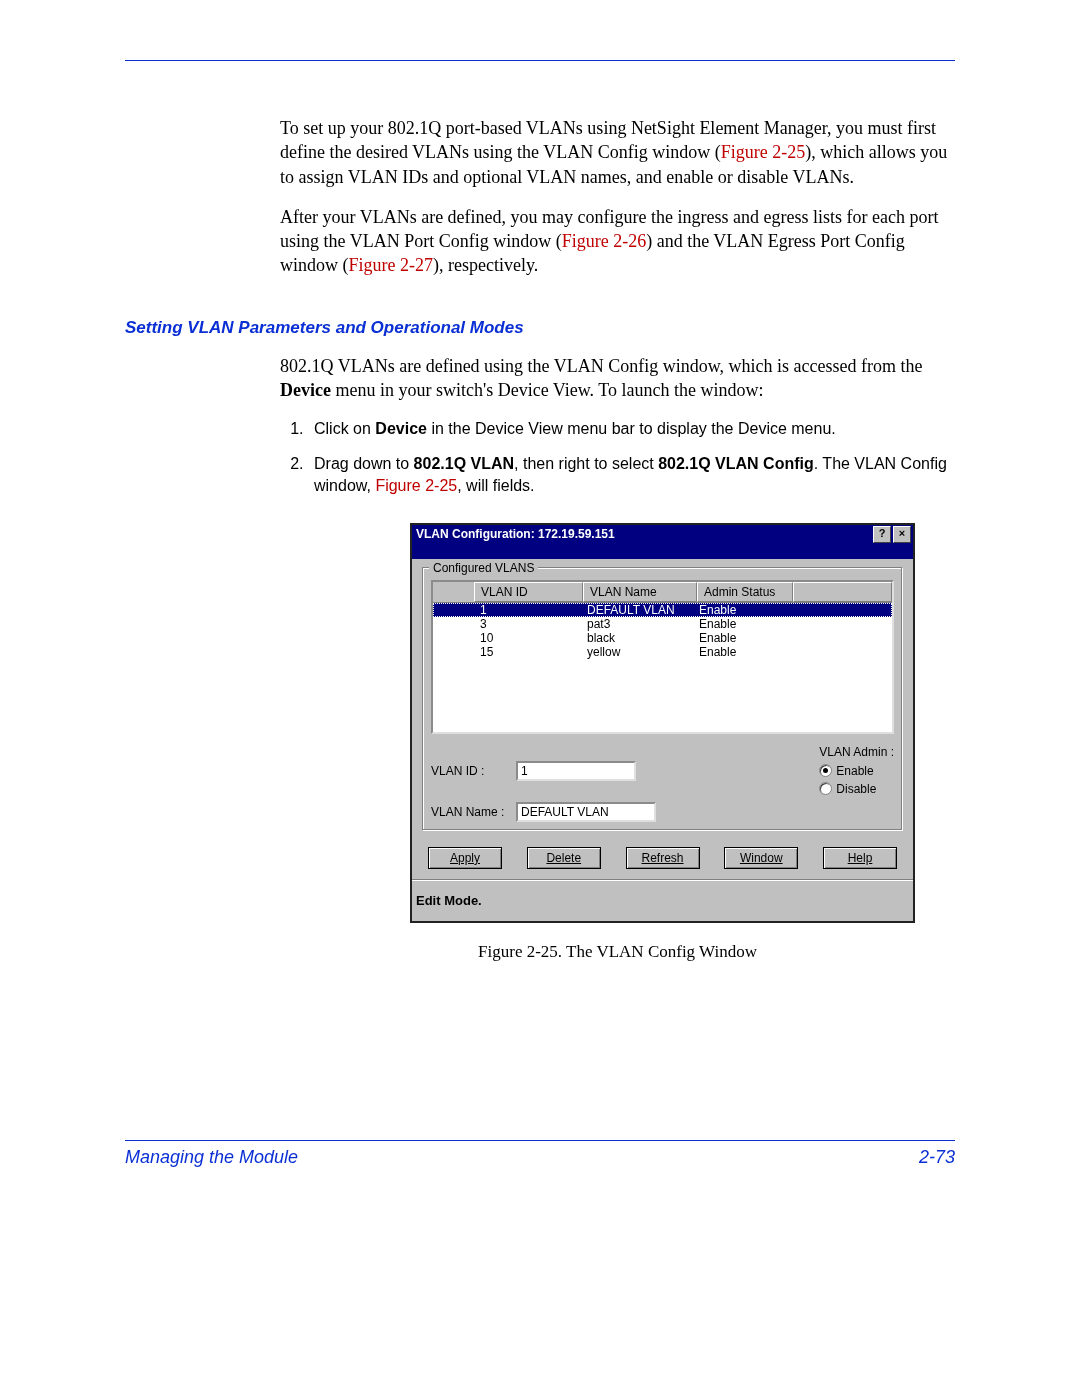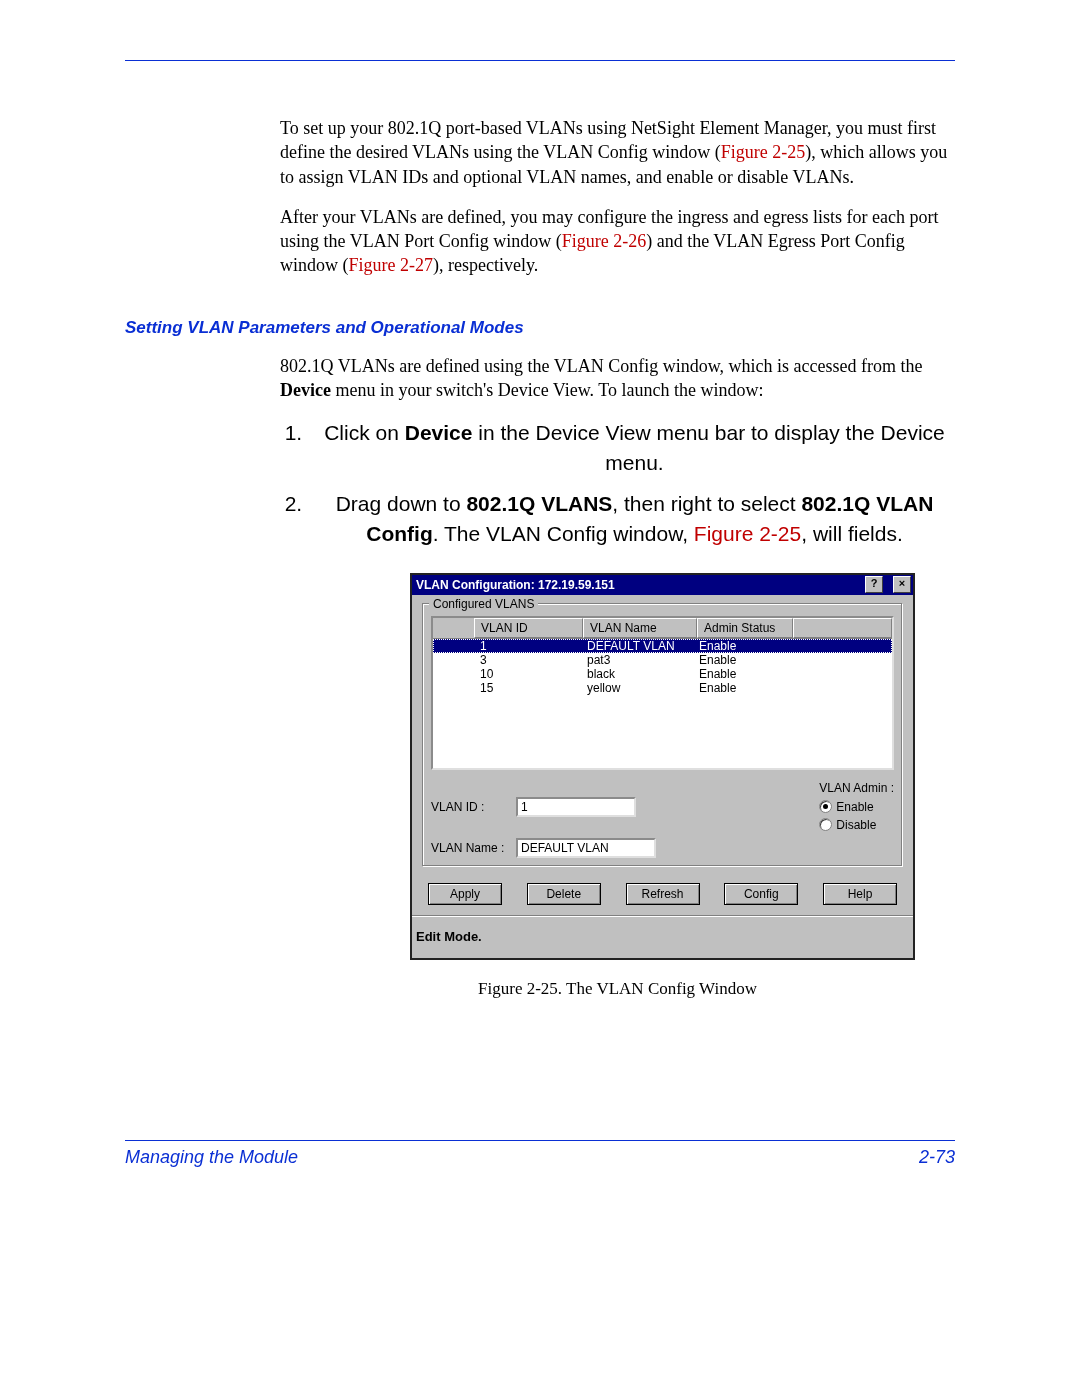--- a/index.html
+++ b/index.html
@@ -41,47 +41,45 @@
     color: #0a2fd4;
     font-family: Arial, Helvetica, sans-serif;
     font-weight: bold;
     font-size: 17px;
     margin: 40px 0 16px 0;
     font-style: italic;
   }
   .xref { color: #c00000; }
   .num-list {
     font-family: Arial, Helvetica, sans-serif;
-    font-size: 21px;
+    font-size: 16px;
     line-height: 1.4;
     padding-left: 28px;
     margin: 12px 0 25px 0;
-    text-align: center;
   }
   .num-list li { margin-bottom: 12px; padding-left: 6px; }
 
   
   .dialog-wrap { margin-left: 130px; width: 505px; }
   .dialog {
     border: 2px solid #222;
     background: #c0c0c0;
     font-family: "MS Sans Serif", Tahoma, Arial, sans-serif;
     font-size: 12px;
     color: #000;
   }
   .titlebar {
     background: #000080;
     color: #fff;
     display: flex;
     align-items: center;
     height: 20px;
-    padding: 0 2px 0 4px;
+    padding: 0 2px 14px 4px;
     font-weight: bold;
     font-size: 12px;
-    gap: 8px;
   }
   .titlebar .title { flex: 1; }
   .titlebar .sysbtn {
     width: 16px; height: 15px;
     background: #c0c0c0;
     color: #000;
     border: 1px solid #fff;
     border-right-color: #404040;
     border-bottom-color: #404040;
     font-size: 11px; font-weight: bold;
@@ -140,21 +138,21 @@
     display:inline-block; width:11px; height:11px;
     border-radius:50%; background:#fff;
     border:1px solid #808080; box-shadow: inset 1px 1px 0 #404040, inset -1px -1px 0 #fff;
     vertical-align:-2px; margin-right:4px; position:relative;
   }
   .dot.checked::after{
     content:""; position:absolute; left:3px; top:3px;
     width:5px; height:5px; border-radius:50%; background:#000;
   }
 
-  .btnrow { display:flex; gap: 12px; justify-content: space-between; padding: 8px 6px; }
+  .btnrow { display:flex; gap: 12px; justify-content: space-between; padding: 8px 6px; text-decoration: underline; }
   .winbtn {
     width: 74px; height: 22px;
     background:#c0c0c0;
     border:1px solid #000;
     box-shadow: inset 1px 1px 0 #fff, inset -1px -1px 0 #808080;
     font-size:12px; font-family: inherit;
     text-align:center;
   }
   .status { padding: 12px 4px; font-size:13px; border-top:1px solid #808080; box-shadow: inset 0 1px 0 #fff; font-weight: bold; }
 
@@ -186,21 +184,21 @@
 
   <div class="body-text">
     <p>
       <span>802.1Q VLANs are defined using the VLAN Config window, which is accessed from the </span><b>Device</b><span> menu in your switch's Device View. To launch the window:</span>
     </p>
     <ol class="num-list">
       <li>
         <span>Click on </span><b>Device</b><span> in the Device View menu bar to display the Device menu.</span>
       </li>
       <li>
-        <span>Drag down to </span><b>802.1Q VLANS</b><span>, then right to select </span><b>802.1Q VLAN Config</b><span>. The VLAN Config window, </span><span class="xref">Figure 2-25</span><span>, will fields.</span>
+        <span>Drag down to </span><b>802.1Q VLAN</b><span>, then right to select </span><b>802.1Q VLAN Config</b><span>. The VLAN Config window, </span><span class="xref">Figure 2-25</span><span>, will fields.</span>
       </li>
     </ol>
 
     <div class="dialog-wrap">
       <div class="dialog">
         <div class="titlebar">
           <span class="title">VLAN Configuration: 172.19.59.151</span>
           <span class="sysbtn">?</span>
           <span class="sysbtn">×</span>
         </div>
@@ -248,21 +246,21 @@
             <div class="form-row" style="margin-top:4px;">
               <span class="lab">VLAN Name :</span>
               <input class="txt" style="width: 130px;" value="DEFAULT VLAN">
             </div>
           </div>
 
           <div class="btnrow">
             <button class="winbtn">Apply</button>
             <button class="winbtn">Delete</button>
             <button class="winbtn">Refresh</button>
-            <button class="winbtn">Config</button>
+            <button class="winbtn">Window</button>
             <button class="winbtn">Help</button>
           </div>
         </div>
         <div class="status">Edit Mode.</div>
       </div>
     </div>
 
     <div class="caption">Figure 2-25. The VLAN Config Window</div>
 
   </div>

